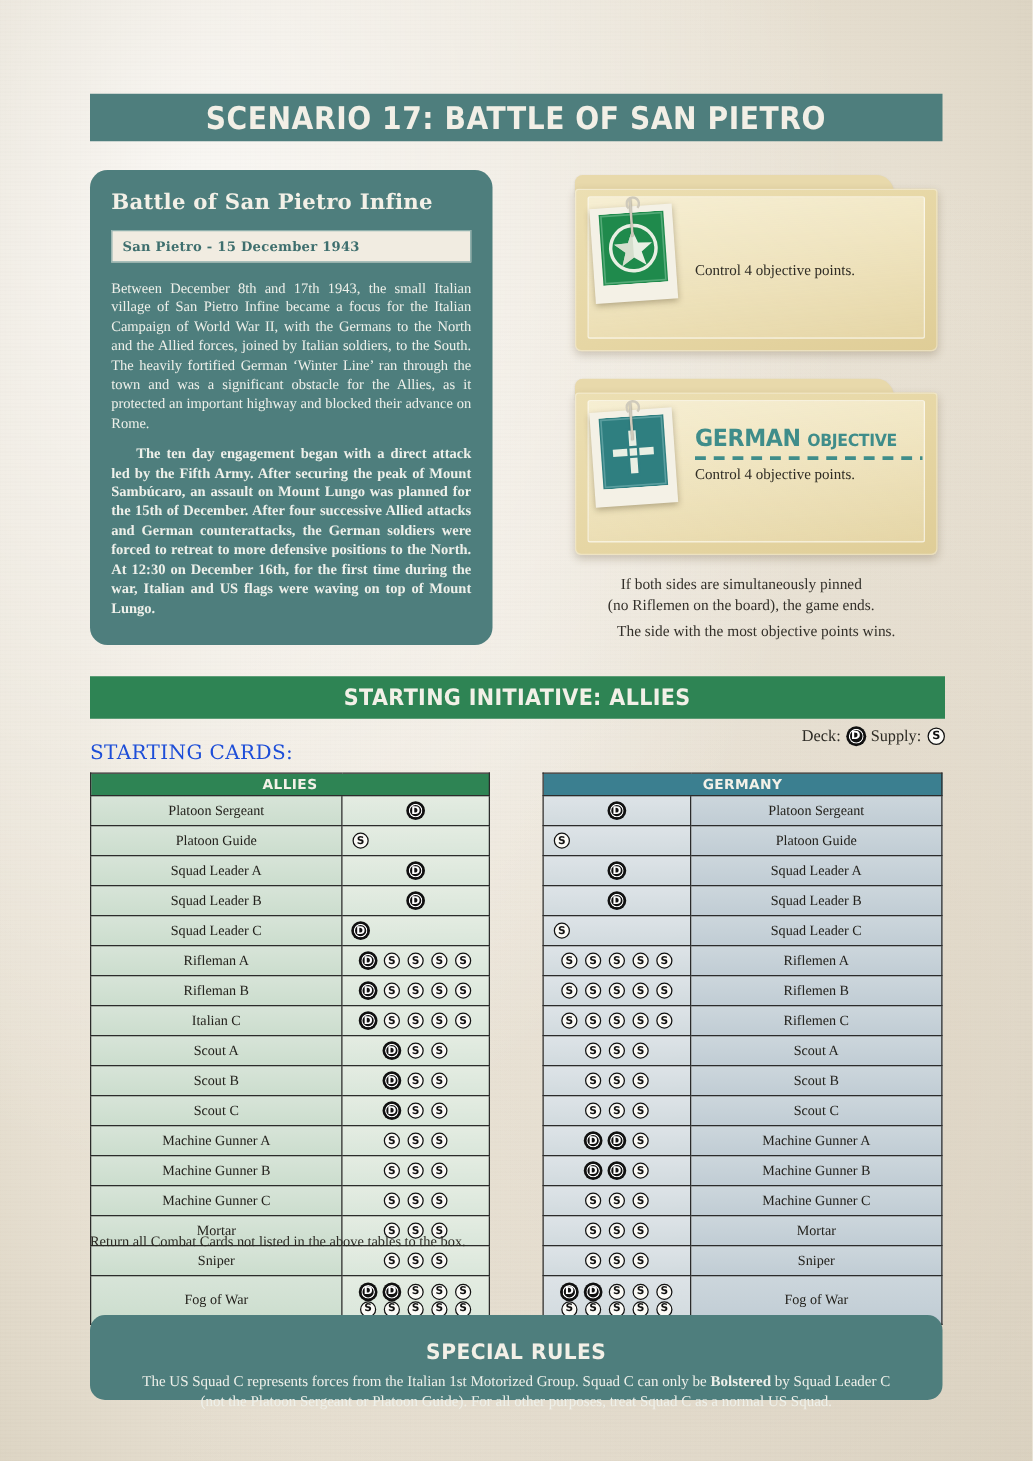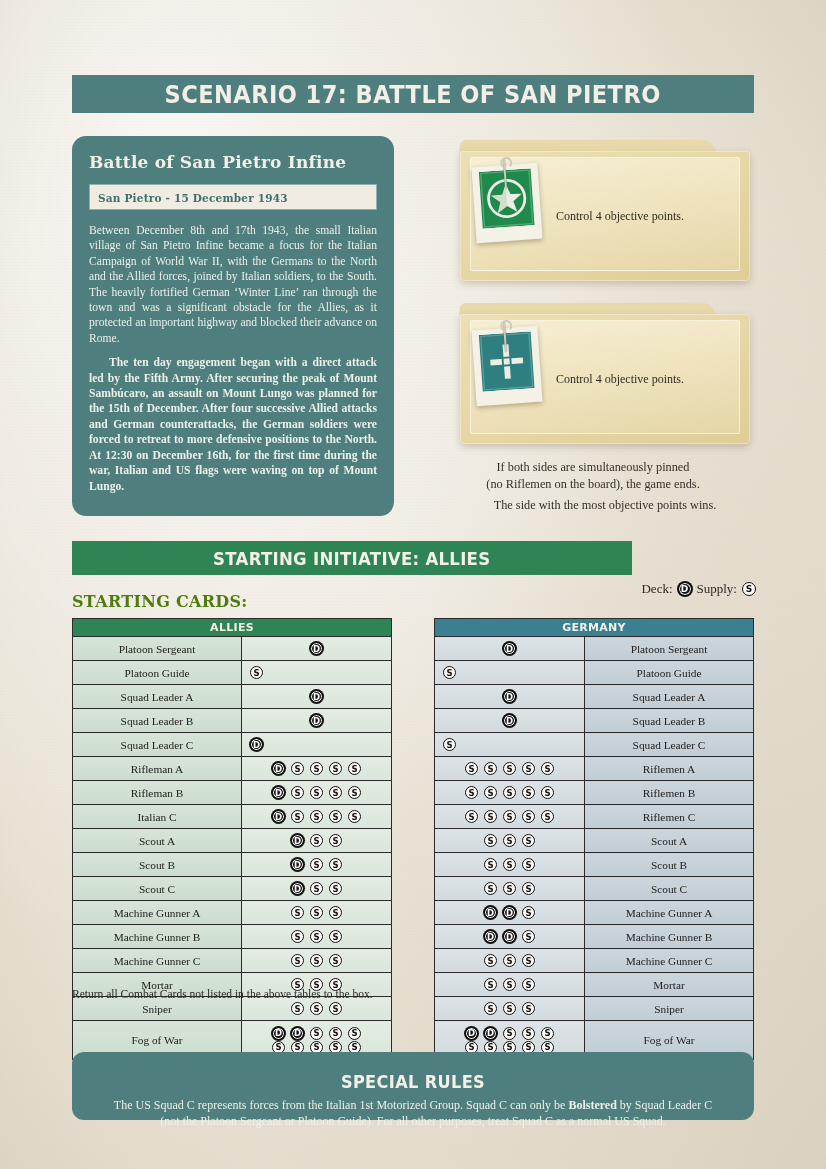--- a/index.html
+++ b/index.html
@@ -131,33 +131,33 @@
 
   
   .folder-note{
     position:absolute;width:330px;text-align:center;
     font-family:"Liberation Serif",serif;font-size:12.3px;
     line-height:17px;color:#33302a;
   }
 
   
   .init-bar{
-    position:absolute;left:72px;top:541px;width:560px;height:34px;
+    position:absolute;left:72px;top:541px;width:684px;height:34px;
     background:#2e8454;display:flex;align-items:center;justify-content:center;
   }
   .init-bar .txt{
     font-family:"DejaVu Sans",sans-serif;font-weight:bold;font-size:18px;
     color:#f2f0e7;letter-spacing:.3px;transform:scaleX(.92);
   }
 
   
   .sc-label{
     position:absolute;left:72px;top:592px;
-    font-family:"DejaVu Serif",serif;font-weight:bold;font-size:16px;
-    color:#4d7c0f;letter-spacing:.3px;
+    font-family:"DejaVu Serif",serif;font-weight:normal;font-size:16px;
+    color:#1d4ed8;letter-spacing:.3px;
   }
   .legend{
     position:absolute;right:70px;top:581px;
     display:flex;align-items:center;gap:5px;
     font-family:"Liberation Serif",serif;font-size:13px;color:#2c2a24;
   }
 
   
   .badge{
     display:inline-flex;align-items:center;justify-content:center;
@@ -176,21 +176,21 @@
     border-collapse:collapse;
     font-family:"Liberation Serif",serif;
   }
   .tbl td,.tbl th{border:1px solid #2b2b2b;padding:0;}
   .tbl th{
     font-family:"DejaVu Sans",sans-serif;font-weight:bold;
     font-size:11px;color:#f3f1e8;letter-spacing:.3px;height:17px;
   }
   .tbl .name{
     font-size:11.3px;color:#23211c;text-align:center;height:19px;
-    padding:0 4px;
+    padding:0 20px;
   }
   .tbl .cards{height:19px;padding:2px 6px;}
   .tbl .cards .row{display:flex;gap:6px;align-items:center;}
   .tbl .cards .row.c{justify-content:center;}
   .tbl .cards .row.l{justify-content:flex-start;padding-left:2px;}
 
   
   #tbl-allies th{background:#2e8454;}
   #tbl-allies .name{background:linear-gradient(180deg,#d7e4d8,#cbddcd);}
   #tbl-allies .cards{background:linear-gradient(180deg,#e4ece2,#d9e6da);}
@@ -281,20 +281,24 @@
             </g>
             <g fill="none" stroke="#2f7f80" stroke-width="2.2">
               <rect x="25.5" y="12" width="9" height="42"></rect>
               <rect x="10" y="28.5" width="40" height="9"></rect>
             </g>
           </svg>
         </div>
         <div class="pin"></div>
         <div class="pinhead"></div>
       </div>
+      <div class="obj-head de-teal">
+        <span class="line1"><span class="big">GERMAN</span> <span class="small">OBJECTIVE</span></span>
+        <div class="dashline"></div>
+      </div>
       <div class="obj-body">Control 4 objective points.</div>
     </div>
   </div>
 
   <div class="folder-note" style="left:428px;top:459px;">
     <div>If both sides are simultaneously pinned</div>
     <div>(no Riflemen on the board), the game ends.</div>
   </div>
   <div class="folder-note" style="left:440px;top:497px;">The side with the most objective points wins.</div>
 

